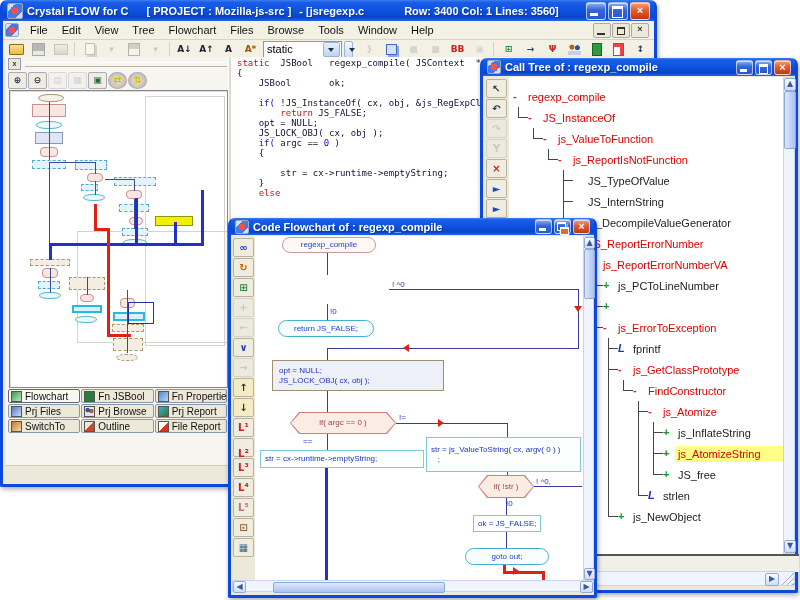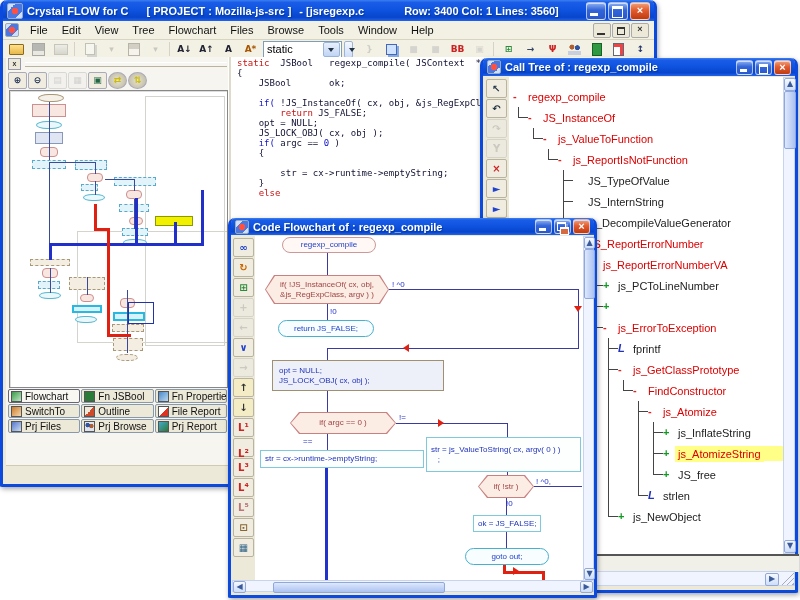--- a/index.html
+++ b/index.html
@@ -395,44 +395,44 @@
               <div class="tabicon ti1"></div>
               <span>Fn JSBool</span>
             </div>
             <div class="tab">
               <div class="tabicon ti2"></div>
               <span>Fn Properties</span>
             </div>
           </div>
           <div class="tab-row">
             <div class="tab">
+              <div class="tabicon ti6"></div>
+              <span>Prj Files</span>
+            </div>
+            <div class="tab">
+              <div class="tabicon ti7"></div>
+              <span>Prj Browse</span>
+            </div>
+            <div class="tab">
+              <div class="tabicon ti8"></div>
+              <span>Prj Report</span>
+            </div>
+          </div>
+          <div class="tab-row">
+            <div class="tab">
               <div class="tabicon ti3"></div>
               <span>SwitchTo</span>
             </div>
             <div class="tab">
               <div class="tabicon ti4"></div>
               <span>Outline</span>
             </div>
             <div class="tab">
               <div class="tabicon ti5"></div>
               <span>File Report</span>
-            </div>
-          </div>
-          <div class="tab-row">
-            <div class="tab">
-              <div class="tabicon ti6"></div>
-              <span>Prj Files</span>
-            </div>
-            <div class="tab">
-              <div class="tabicon ti7"></div>
-              <span>Prj Browse</span>
-            </div>
-            <div class="tab">
-              <div class="tabicon ti8"></div>
-              <span>Prj Report</span>
             </div>
           </div>
         </div>
       <div class="splitter"></div>
 
       <div class="code-area">
           <div class="cl"><span class="tk-k">static</span><span class="tk-p">  JSBool   regexp_compile( JSContext  *cx, J</span></div>
           <div class="cl"><span class="tk-p">{</span></div>
           <div class="cl"><span class="tk-p">    JSBool       ok;</span></div>
           <div class="cl">&nbsp;</div>
@@ -795,26 +795,20 @@
         <div class="seg s-n" style="left: 252px; top: 236px; width: 1px; height: 4px;"></div>
         <div class="seg s-n" style="left: 251px; top: 262px; width: 1px; height: 17px;"></div>
         <div class="seg s-n" style="left: 279px; top: 250px; width: 48px; height: 1px;"></div>
         <div class="seg s-n" style="left: 251px; top: 296px; width: 1px; height: 16px;"></div>
         <div class="seg s-R" style="left: 248px; top: 329px; width: 3px; height: 9px;"></div>
         <div class="seg s-R" style="left: 248px; top: 335px; width: 42px; height: 3px;"></div>
         <div class="seg s-R" style="left: 287px; top: 335px; width: 3px; height: 10px;"></div>
         <div class="fnode f-start" style="left: 27px; top: 1px; width: 94px; height: 16px;">
           <div class="ftext">regexp_compile</div>
         </div>
-        <div class="fnode f-dec" style="left: 10px; top: 39px; width: 124px; height: 29px;">
-          <div class="hexin">
-            <div class="ftext">if( !JS_InstanceOf( cx, obj,</div>
-            <div class="ftext">&amp;js_RegExpClass, argv ) )</div>
-          </div>
-        </div>
         <div class="fnode f-term" style="left: 23px; top: 84px; width: 96px; height: 17px;">
           <div class="ftext">return JS_FALSE;</div>
         </div>
         <div class="fnode f-proc" style="left: 17px; top: 124px; width: 172px; height: 31px;">
           <div class="ftext">opt = NULL;</div>
           <div class="ftext">JS_LOCK_OBJ( cx, obj );</div>
         </div>
         <div class="fnode f-dec" style="left: 35px; top: 176px; width: 106px; height: 22px;">
           <div class="hexin">
             <div class="ftext">if( argc == 0 )</div>

